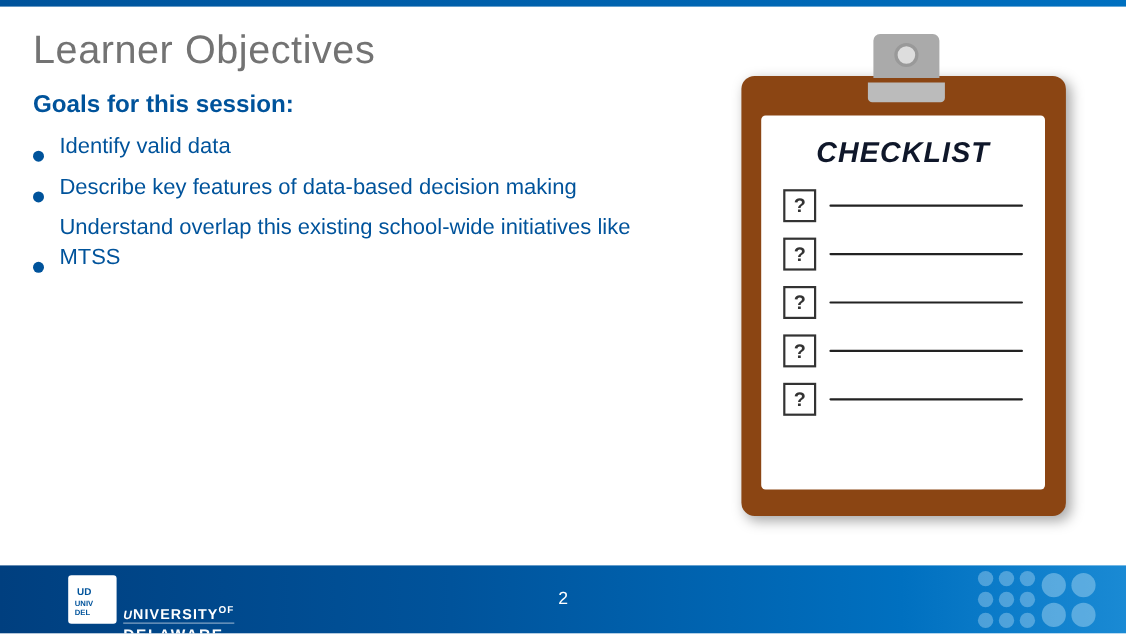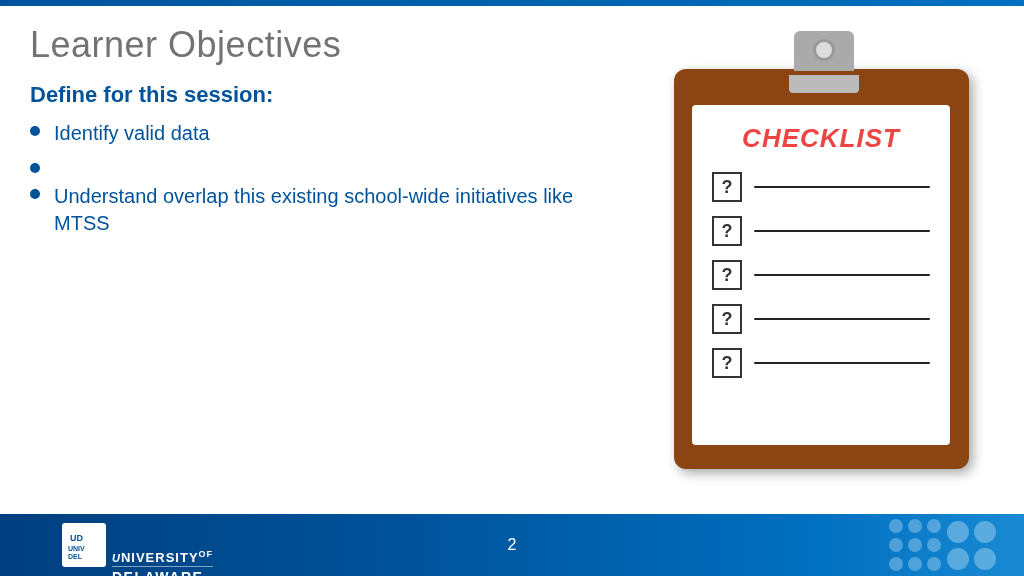--- a/index.html
+++ b/index.html
@@ -61,21 +61,21 @@
       margin-bottom: 12px;
     }
 
     .bullet-list {
       list-style: none;
       padding: 0;
     }
 
     .bullet-list li {
       display: flex;
-      align-items: flex-start;
+      align-items: flex-end;
       margin-bottom: 10px;
       font-size: 20px;
       color: #00539b;
       line-height: 1.35;
     }
 
     .bullet-dot {
       display: inline-block;
       width: 10px;
       height: 10px;
@@ -161,21 +161,21 @@
       border-radius: 4px;
       display: flex;
       flex-direction: column;
       align-items: center;
       padding: 18px 20px 16px 20px;
     }
 
     .checklist-title {
       font-size: 26px;
       font-weight: 900;
-      color: #ef4444;
+      color: #0f172a;
       letter-spacing: 1px;
       margin-bottom: 18px;
       font-style: italic;
     }
 
     .checklist-items {
       width: 100%;
       display: flex;
       flex-direction: column;
       gap: 14px;
@@ -256,29 +256,30 @@
 <div class="slide">
 
   <div class="top-bar"></div>
 
   <div class="main-content">
 
     <div class="left-section">
 
       <h1 class="slide-title">Learner Objectives</h1>
 
-      <p class="goals-label">Define for this session:</p>
+      <p class="goals-label">Goals for this session:</p>
 
       <ul class="bullet-list">
         <li>
           <span class="bullet-dot"></span>
           <span>Identify valid data</span>
         </li>
         <li>
           <span class="bullet-dot"></span>
+          <span>Describe key features of data-based decision making</span>
         </li>
         <li>
           <span class="bullet-dot"></span>
           <span>Understand overlap this existing school-wide initiatives like MTSS</span>
         </li>
       </ul>
 
     </div>
 
     <div class="right-section">

